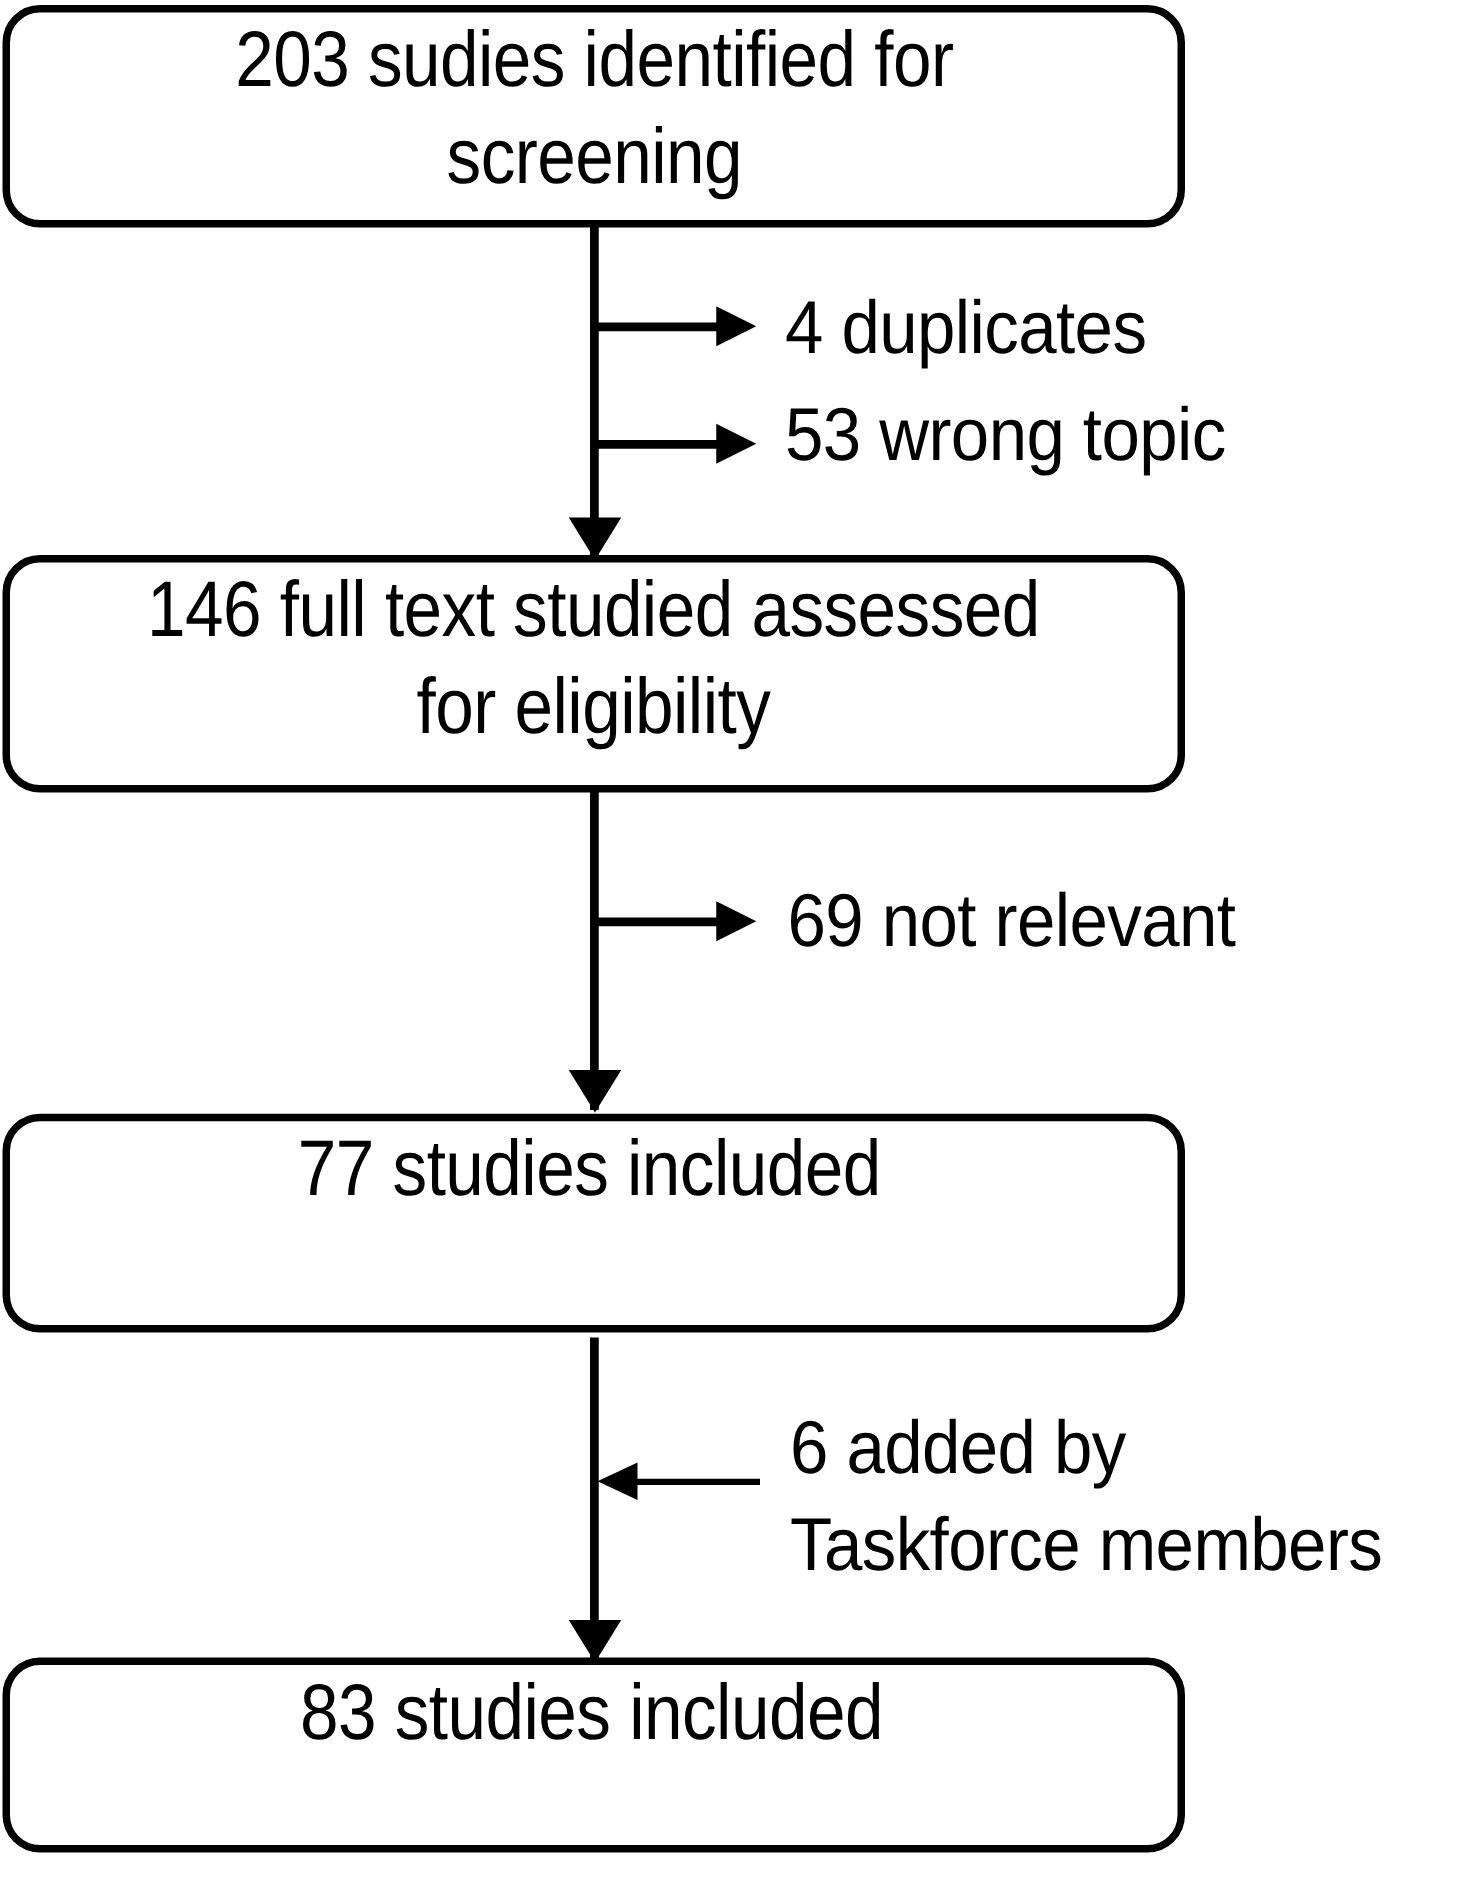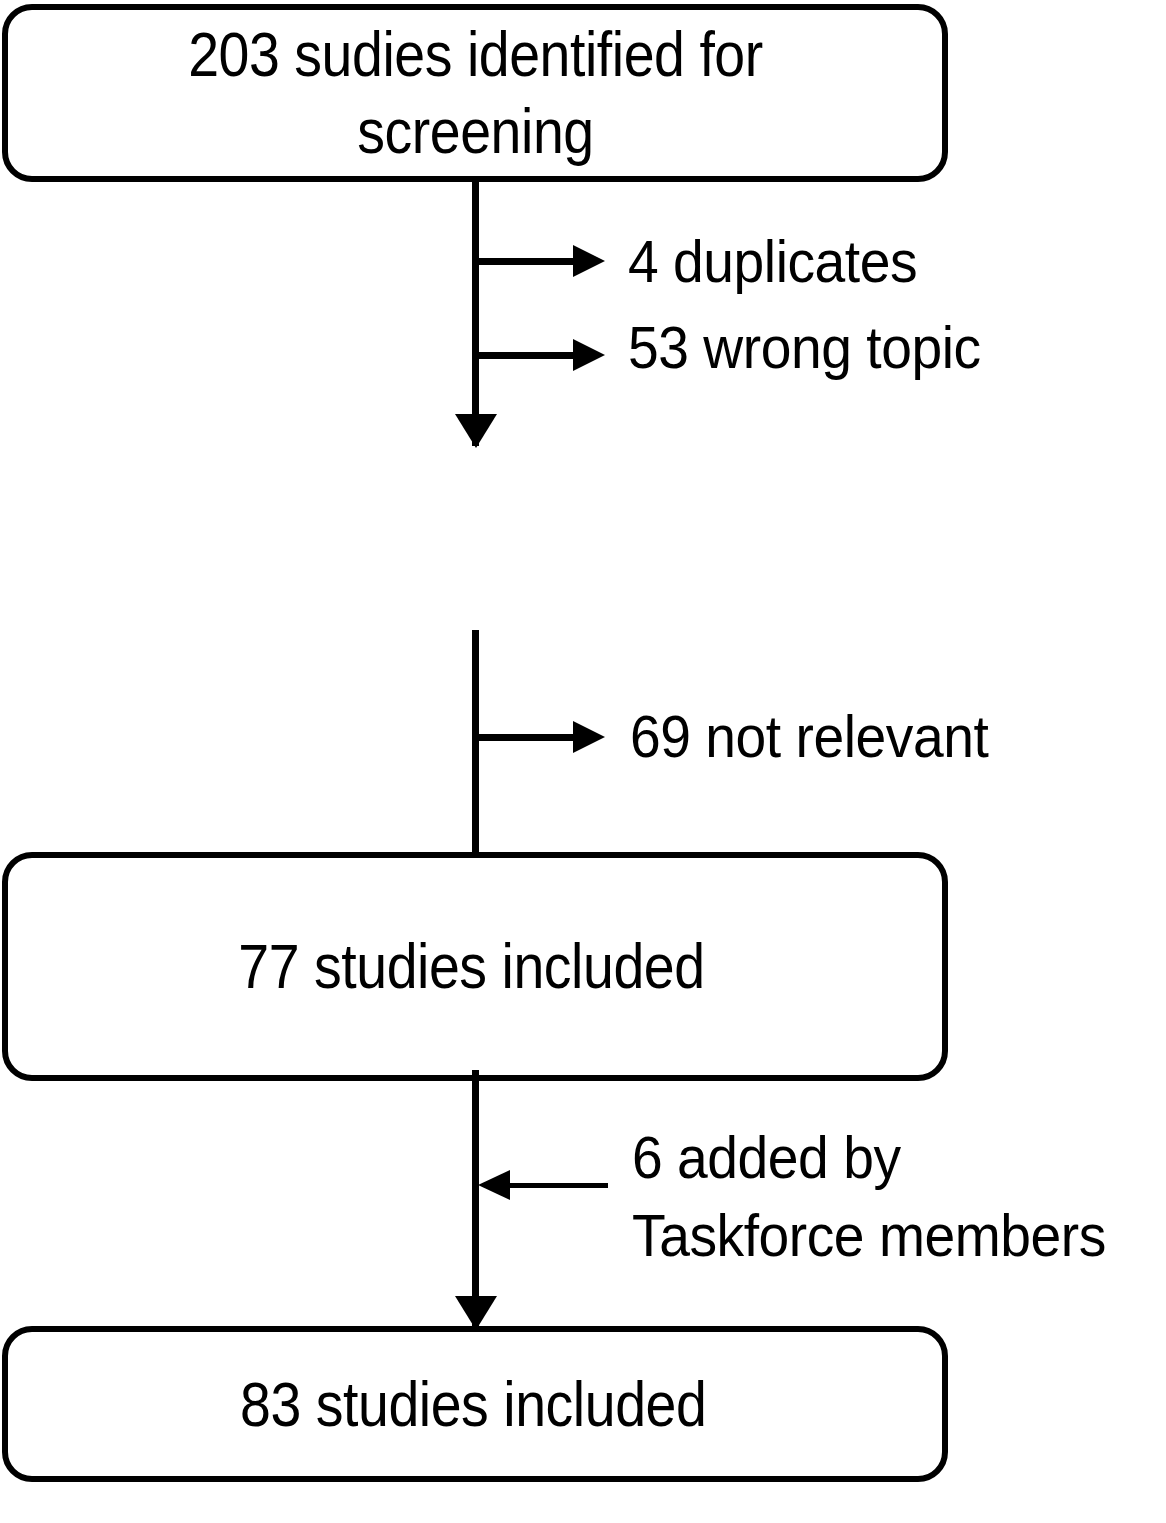--- a/index.html
+++ b/index.html
@@ -20,38 +20,37 @@
     background: #ffffff;
   }
   
   .box {
     position: absolute;
     box-sizing: border-box;
     border: 6px solid #000000;
     border-radius: 30px;
     background: #ffffff;
     display: flex;
-    align-items: center;
     justify-content: center;
   }
   .box-text {
     font-size: 63px;
     line-height: 1.22;
     font-stretch: condensed;
     text-align: center;
     letter-spacing: -0.5px;
     transform: scaleX(0.88);
     transform-origin: center center;
     white-space: pre-line;
     color: #000000;
   }
   
   #box-identified { left: 2px;  top: 4px;    width: 946px; height: 178px; }
   #box-fulltext   { left: 2px;  top: 444px;  width: 946px; height: 190px; }
-  #box-included77 { left: 2px;  top: 852px;  width: 946px; height: 229px; }
+  #box-included77 { left: 2px;  top: 891px;  width: 946px; height: 175px; }
   #box-included83 { left: 2px;  top: 1326px; width: 946px; height: 156px; }
 
   
   #box-included77 .box-text { transform: scaleX(0.88) translateX(-4px); }
   #box-included83 .box-text { transform: scaleX(0.88) translateX(-2px); }
 
   
   .vline {
     position: absolute;
     width: 7px;
@@ -168,20 +167,24 @@
     <div class="arrowhead-right"></div>
   </div>
   <div class="side-label" id="label-duplicates">4 duplicates</div>
 
   <div class="branch" id="branch-wrongtopic">
     <div class="branch-line"></div>
     <div class="arrowhead-right"></div>
   </div>
   <div class="side-label" id="label-wrongtopic">53 wrong topic</div>
 
+  <div class="box" id="box-fulltext">
+    <div class="box-text">146 full text studied assessed
+for eligibility</div>
+  </div>
 
   <div class="vline" id="vline-2"></div>
   <div class="arrowhead-down" id="head-down-2"></div>
 
   <div class="branch" id="branch-notrelevant">
     <div class="branch-line"></div>
     <div class="arrowhead-right"></div>
   </div>
   <div class="side-label" id="label-notrelevant">69 not relevant</div>
 

